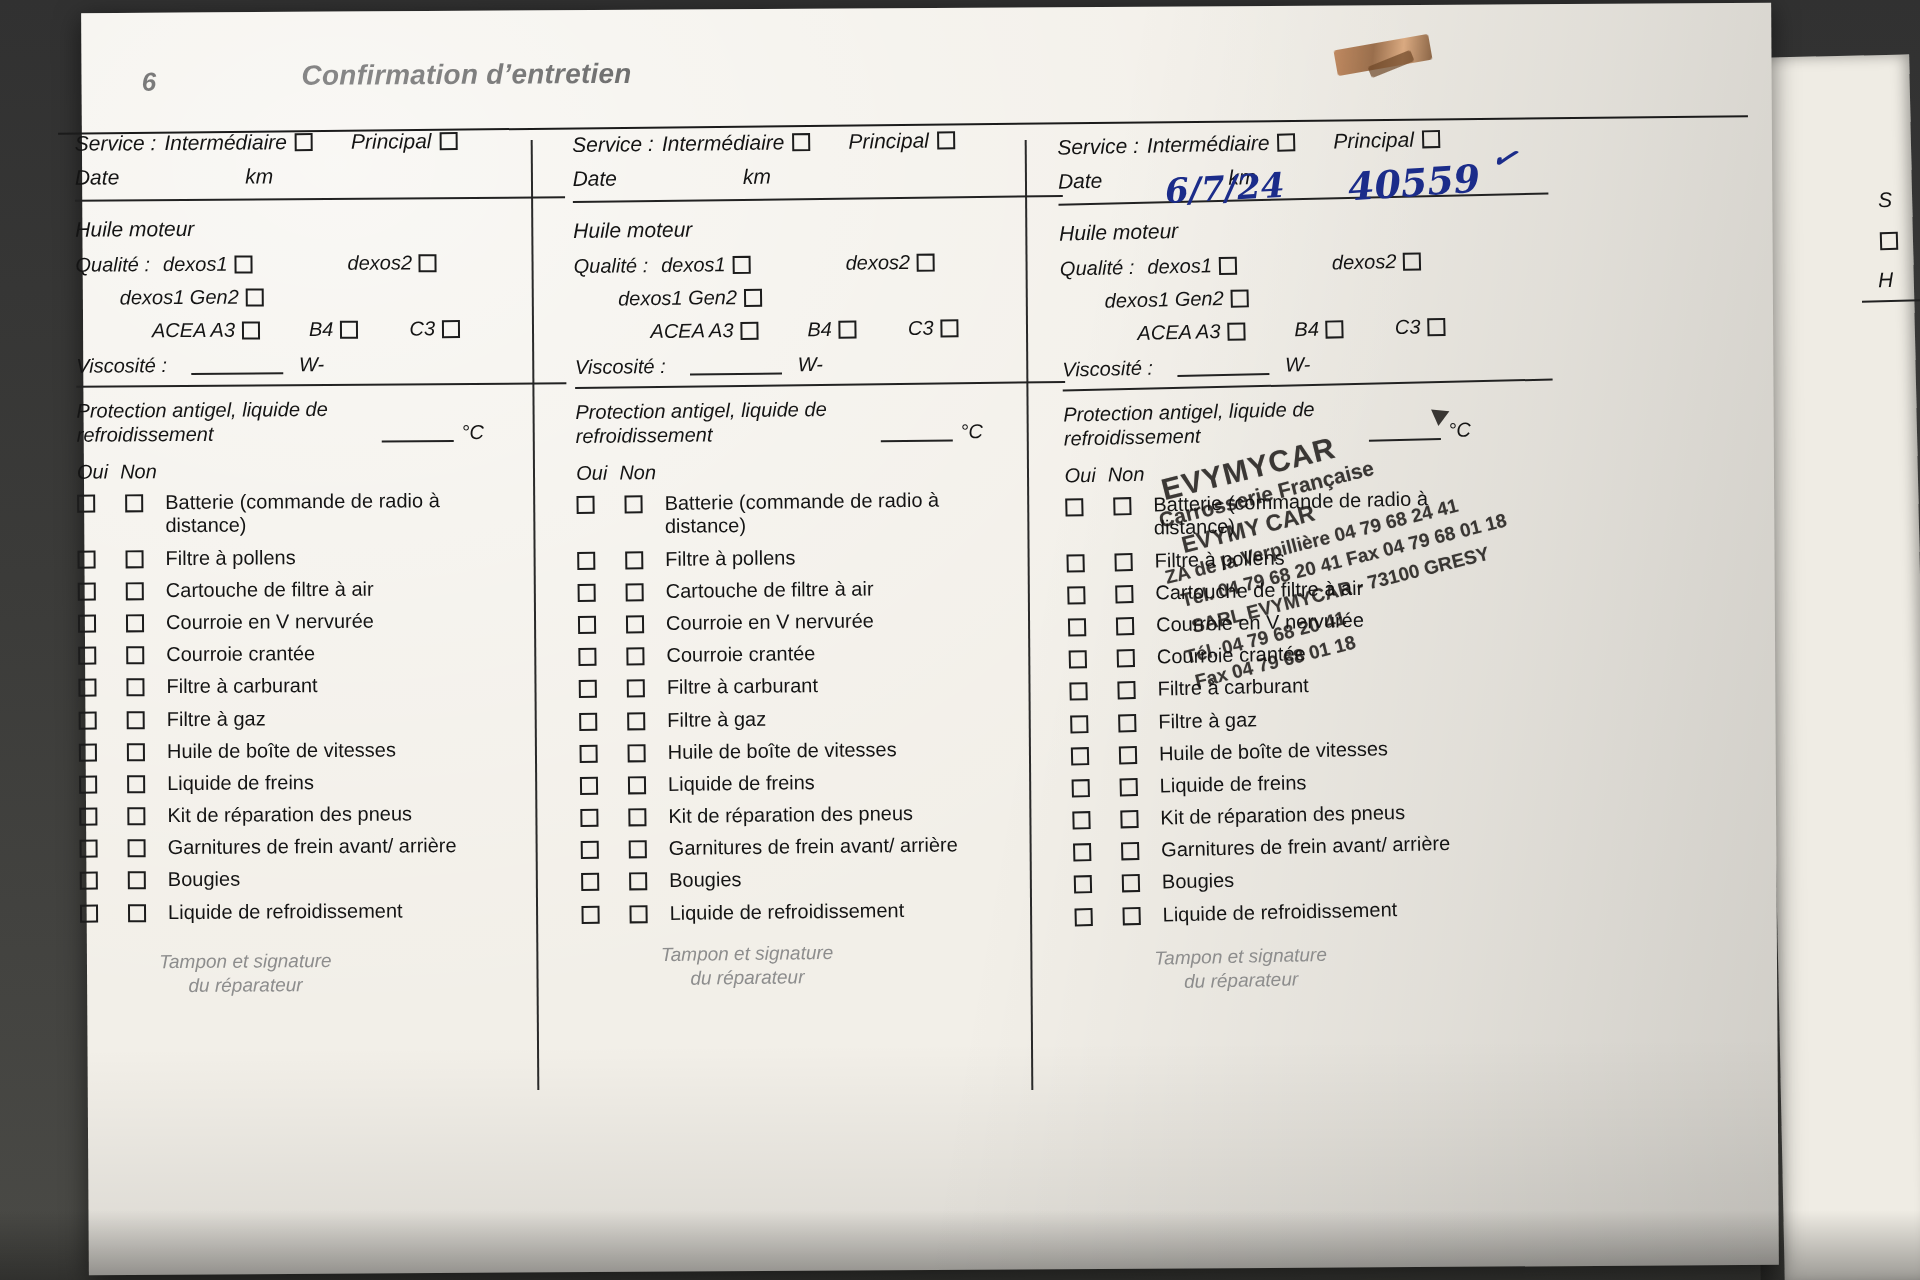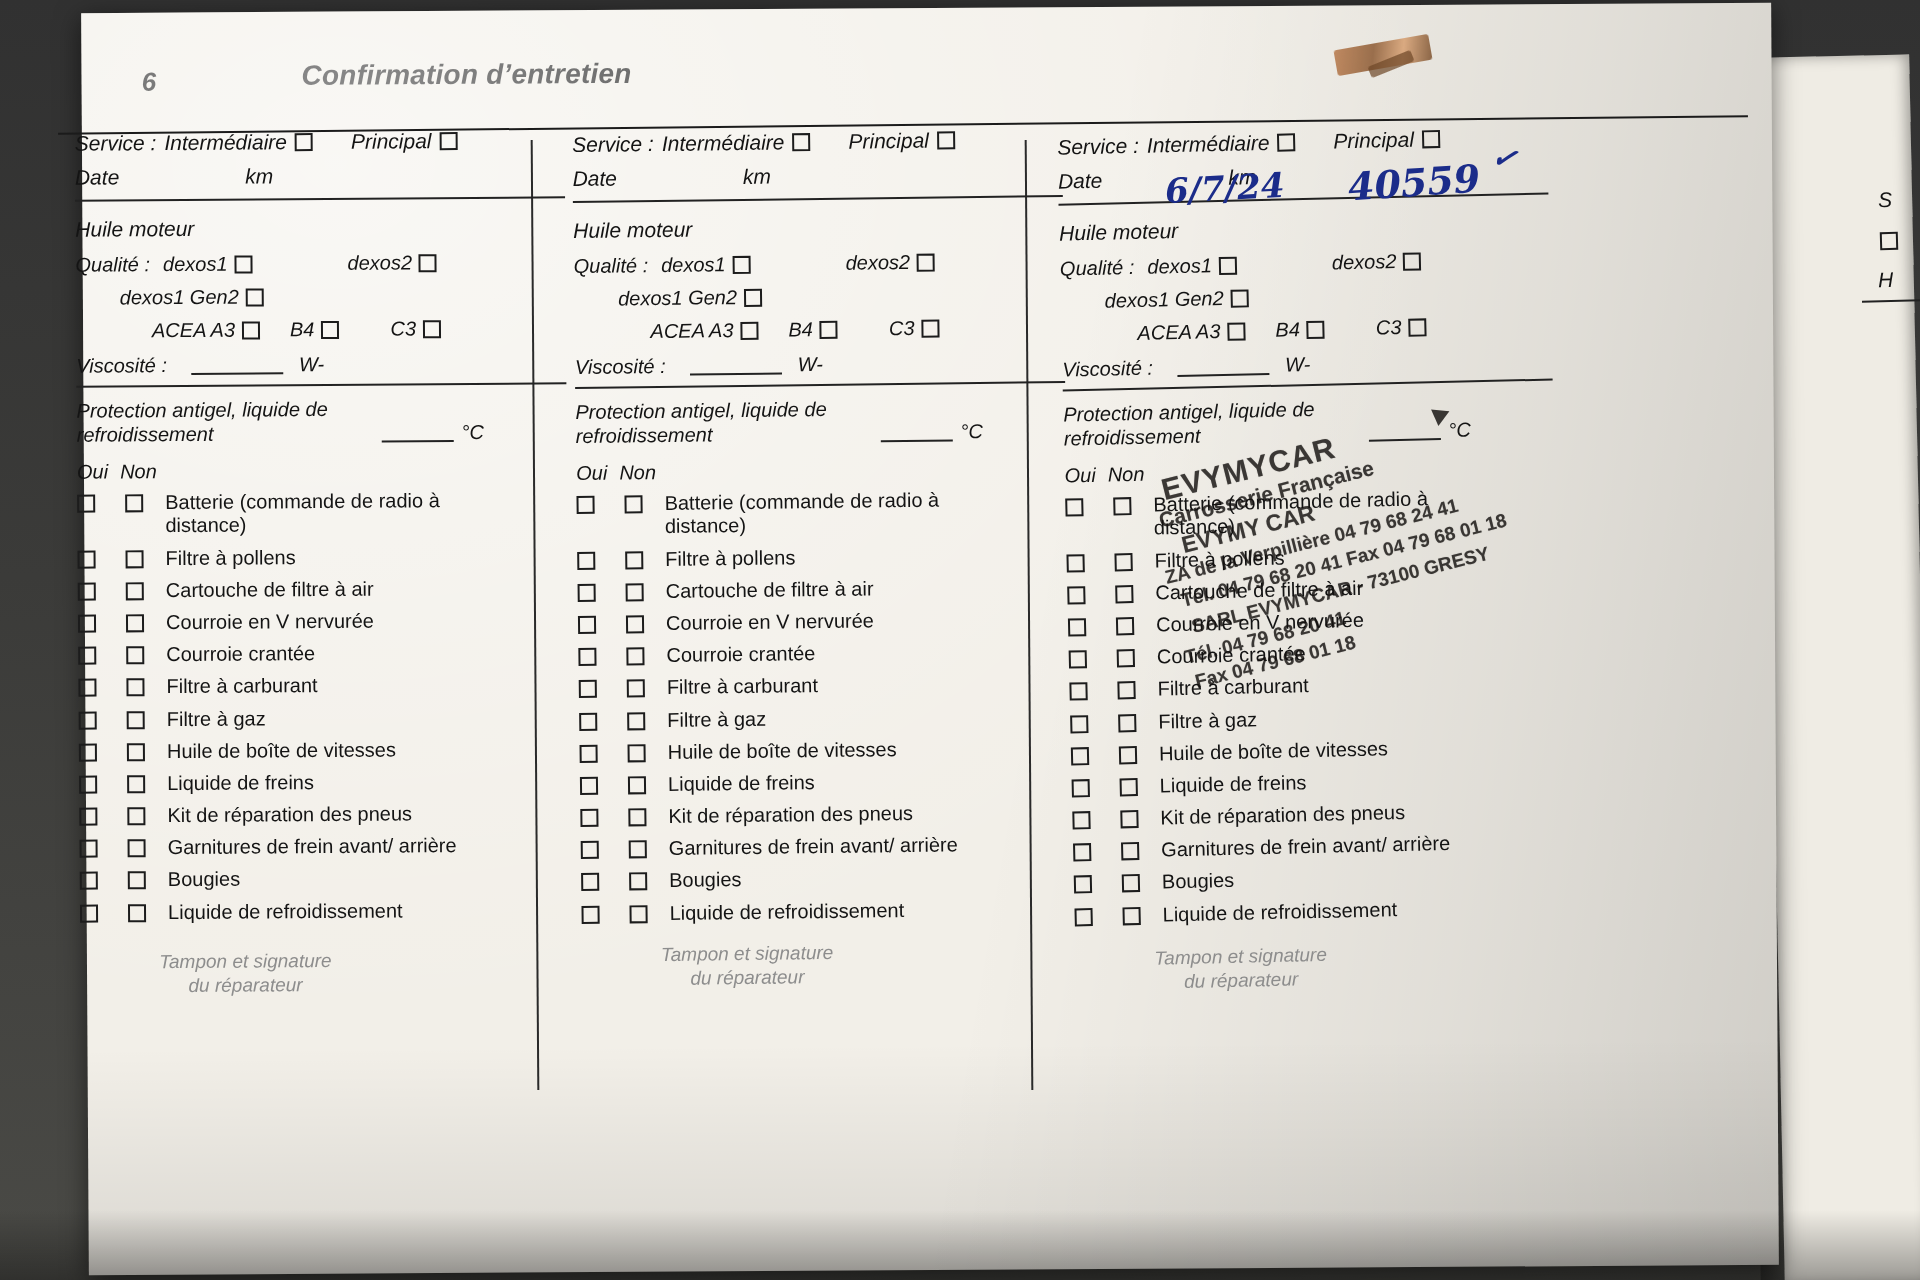--- a/index.html
+++ b/index.html
@@ -196,21 +196,21 @@
   }
   .qual3 {
     font-size: 20px;
     font-style: italic;
     margin-top: 10px;
     margin-left: 76px;
     display: flex;
     align-items: center;
     gap: 7px;
   }
-  .qual3 .gap1 { margin-left: 23px; }
+  .qual3 .gap1 { margin-left: 42px; }
   .qual3 .gap2 { margin-left: 44px; }
 
   .visc {
     font-size: 20px;
     font-style: italic;
     margin-top: 12px;
     display: flex;
     align-items: flex-end;
     gap: 6px;
   }

